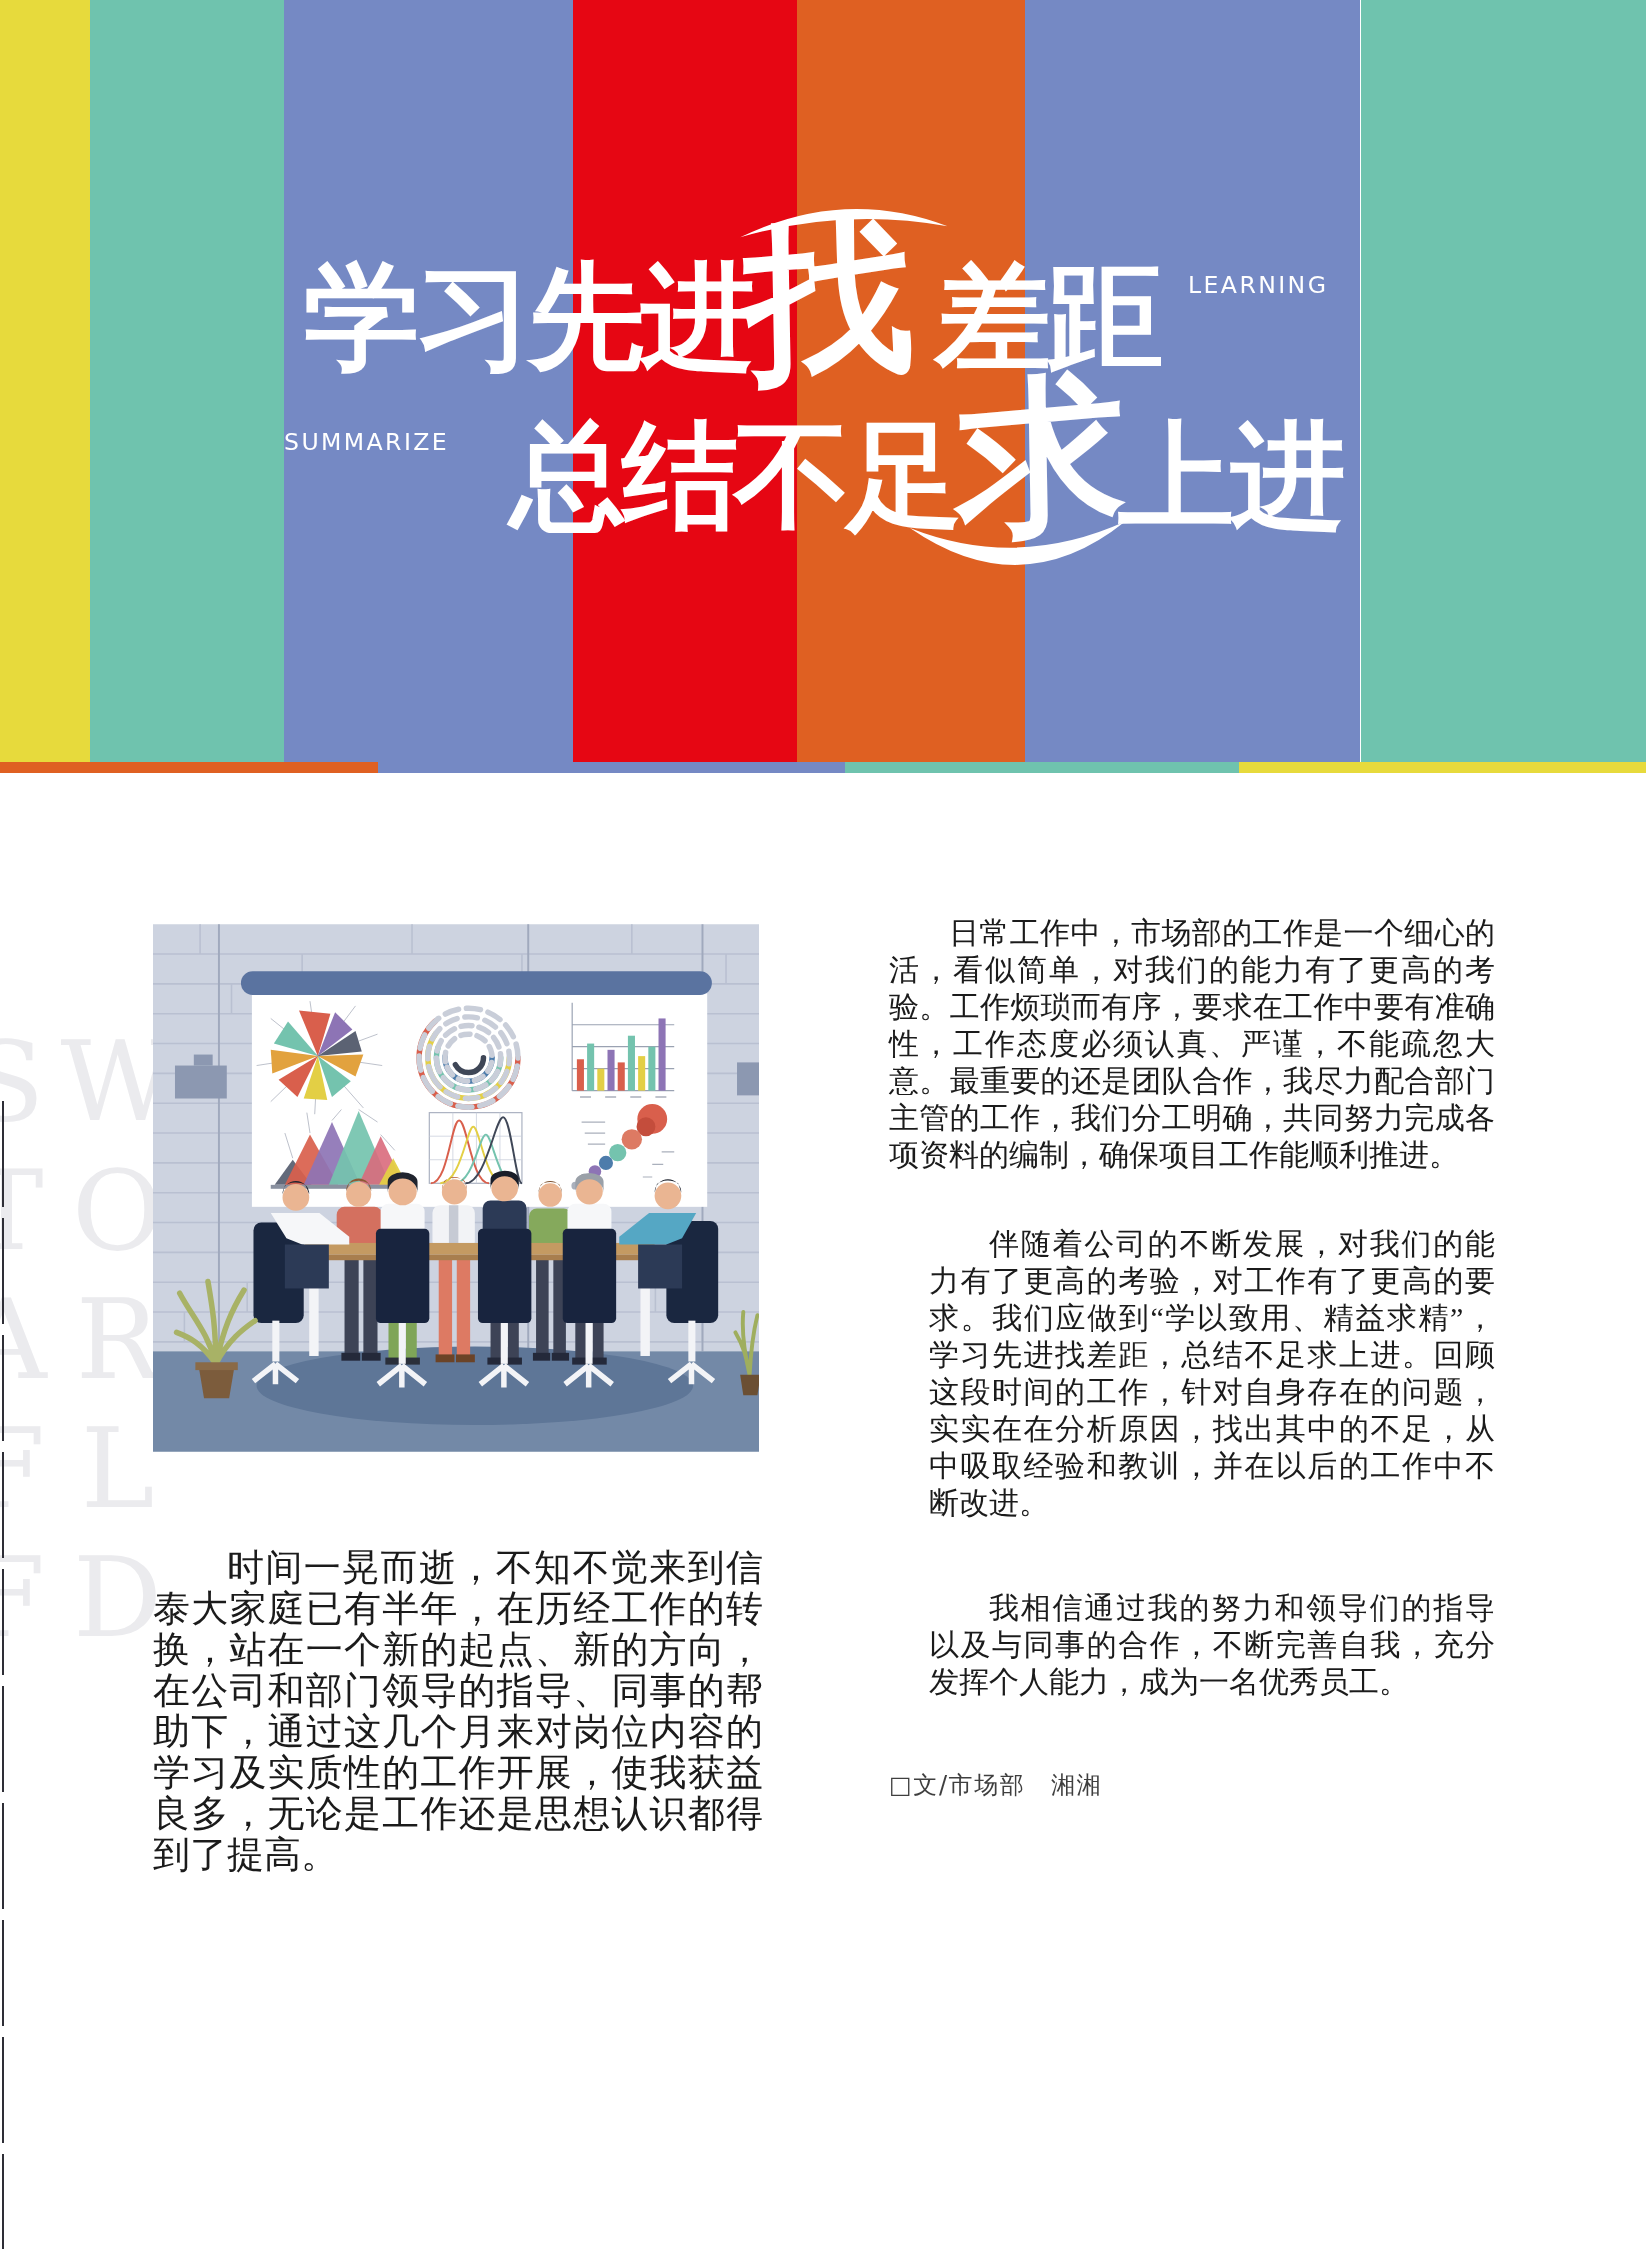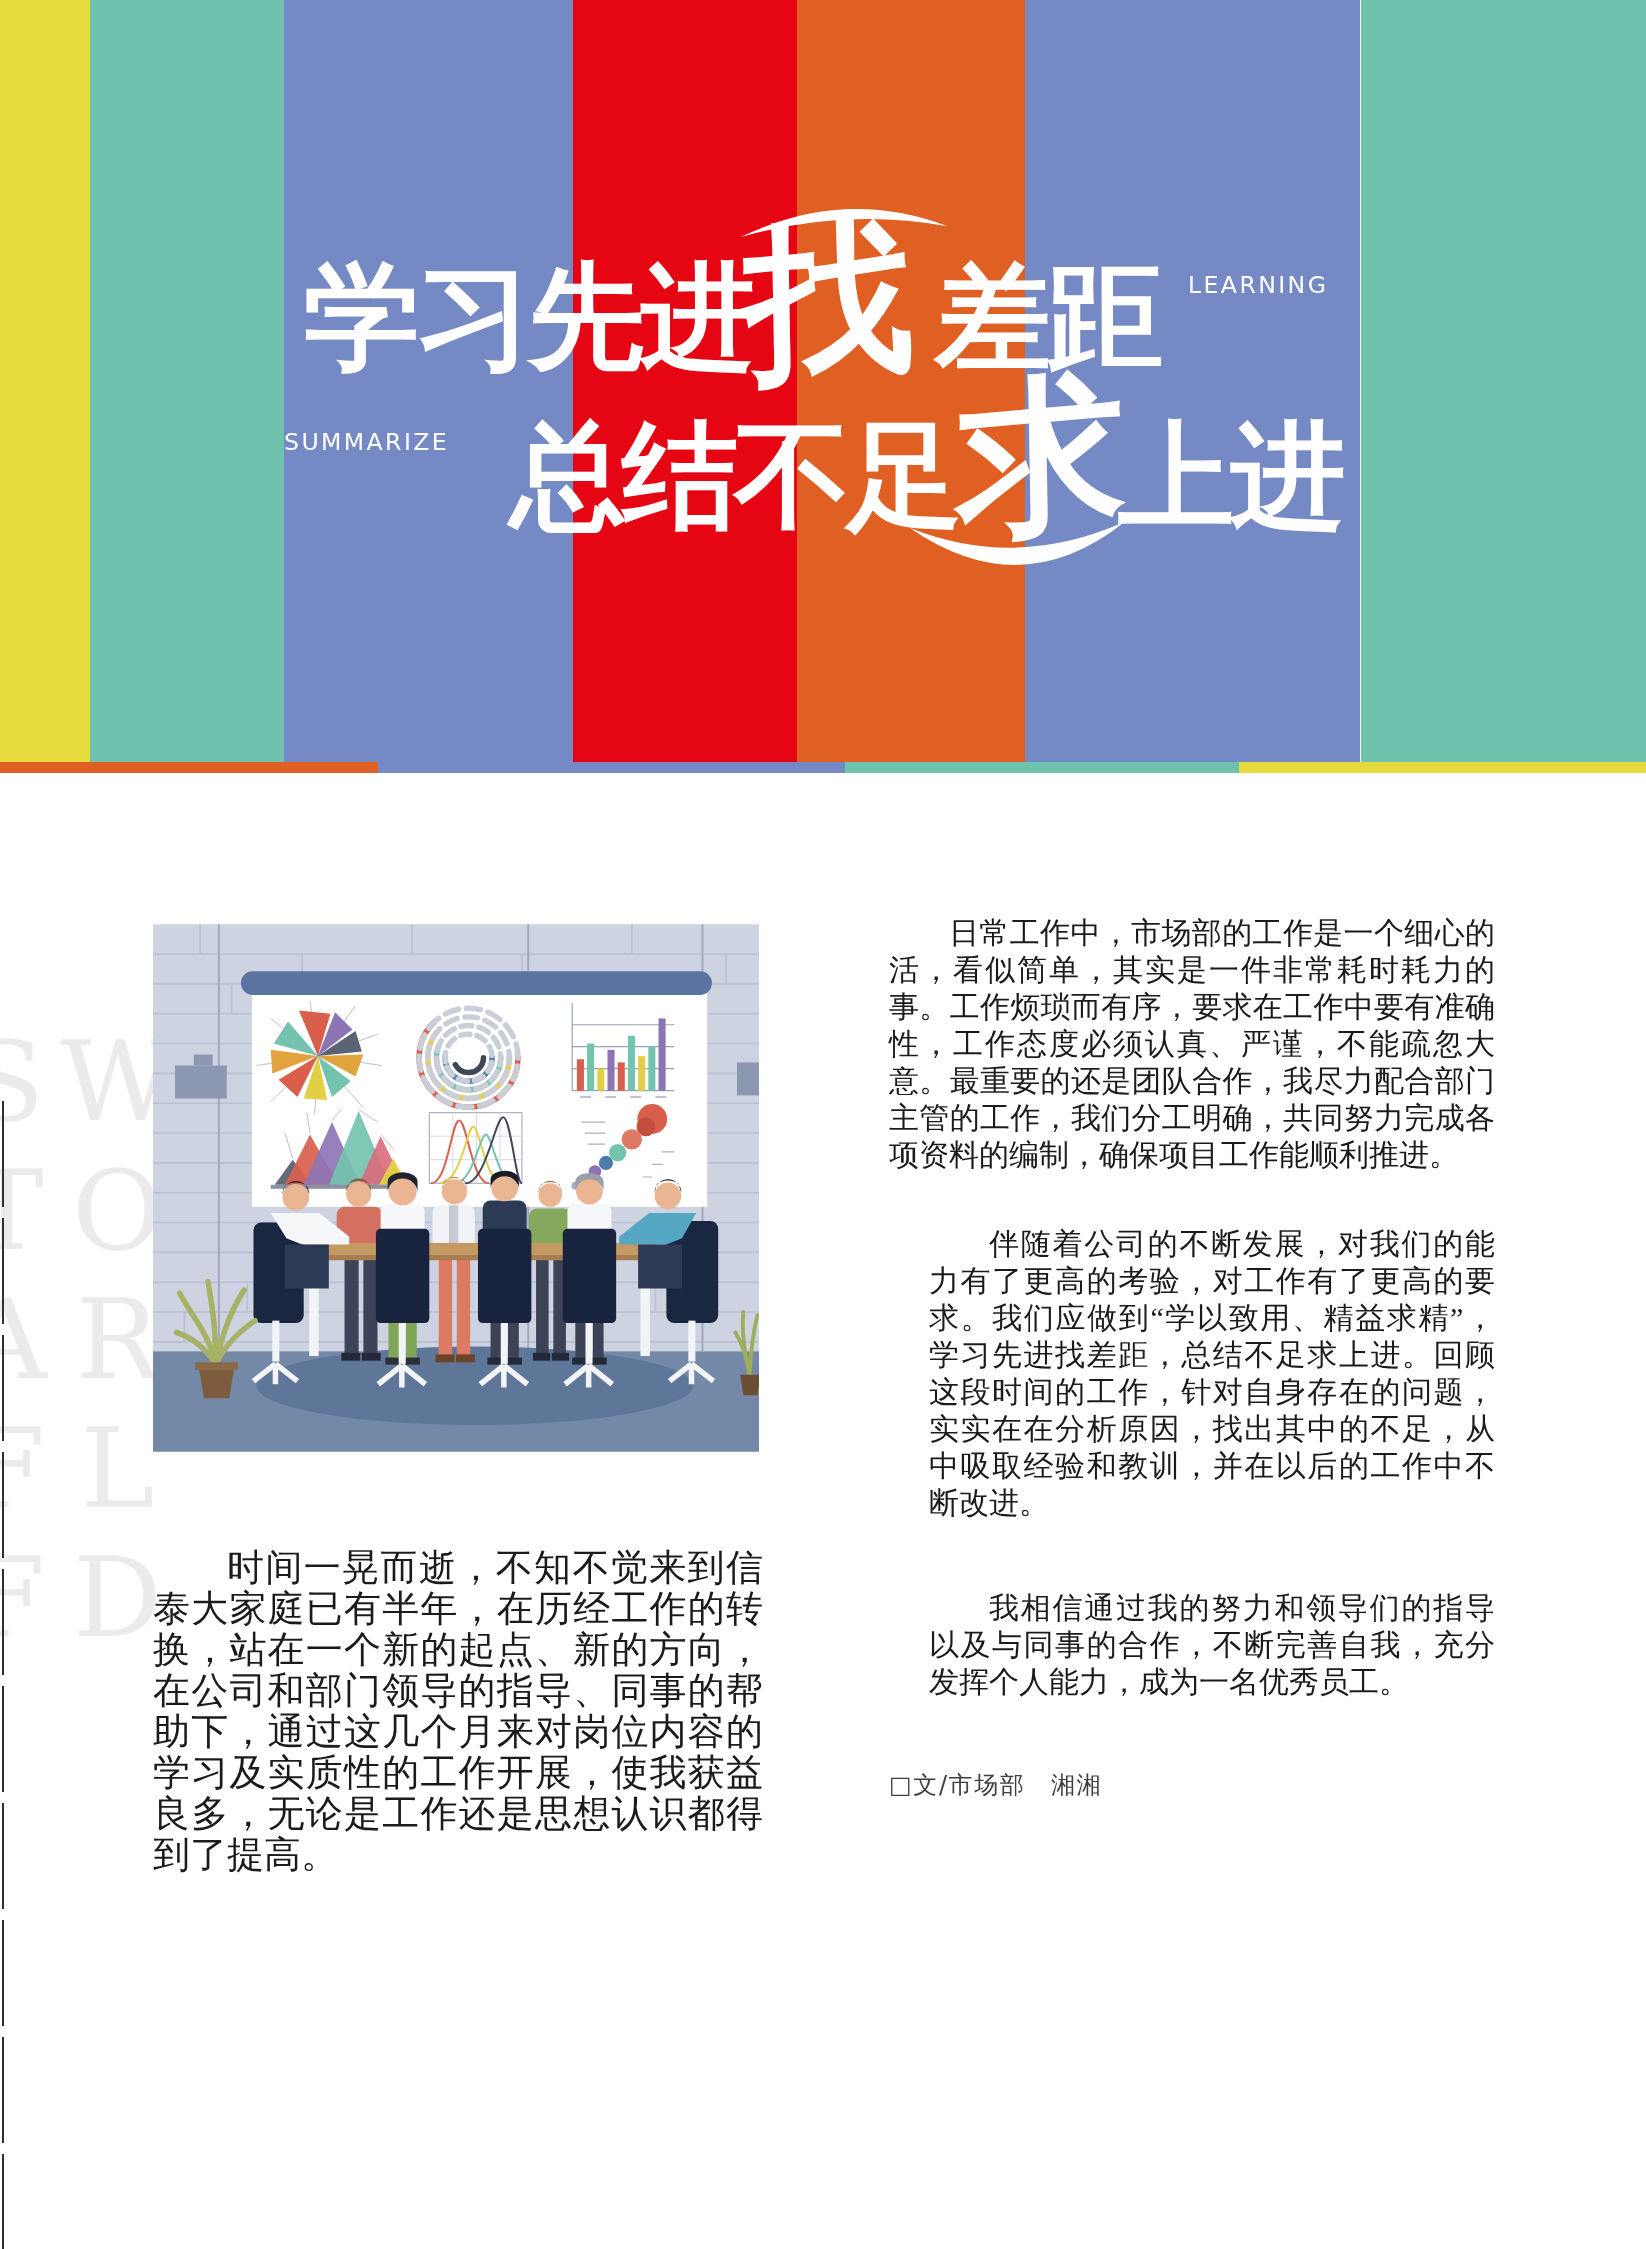--- a/index.html
+++ b/index.html
@@ -309,21 +309,21 @@
         <path d="M748,574 h26 l-4,26 h-18 Z" fill="#6b4f33"></path>
       </g>
     </svg>
   </div>
 
   <div id="left-col">
     <p class="para indent" style="margin:0">时间一晃而逝，不知不觉来到信泰大家庭已有半年，在历经工作的转换，站在一个新的起点、新的方向，在公司和部门领导的指导、同事的帮助下，通过这几个月来对岗位内容的学习及实质性的工作开展，使我获益良多，无论是工作还是思想认识都得到了提高。</p>
   </div>
 
   <div id="right-col">
-    <p class="para indent" style="margin:0">日常工作中，市场部的工作是一个细心的活，看似简单，其实是一件非常耗时耗力的事。工作烦琐而有序，要求在工作中要有准确性，工作态度必须认真、严谨，不能疏忽大意。最重要的还是团队合作，我尽力配合部门主管的工作，我们分工明确，共同努力完成各项资料的编制，确保项目工作能顺利推进。</p>
+    <p class="para indent" style="margin:0">日常工作中，市场部的工作是一个细心的活，看似简单，对我们的能力有了更高的考验。工作烦琐而有序，要求在工作中要有准确性，工作态度必须认真、严谨，不能疏忽大意。最重要的还是团队合作，我尽力配合部门主管的工作，我们分工明确，共同努力完成各项资料的编制，确保项目工作能顺利推进。</p>
     <p class="para indent" id="right-p2" style="margin-bottom:0">伴随着公司的不断发展，对我们的能力有了更高的考验，对工作有了更高的要求。我们应做到“学以致用、精益求精”，学习先进找差距，总结不足求上进。回顾这段时间的工作，针对自身存在的问题，实实在在分析原因，找出其中的不足，从中吸取经验和教训，并在以后的工作中不断改进。</p>
     <p class="para indent" id="right-p3" style="margin-bottom:0">我相信通过我的努力和领导们的指导以及与同事的合作，不断完善自我，充分发挥个人能力，成为一名优秀员工。</p>
   </div>
 
   <div id="byline">□文/市场部　湘湘</div>
 
 </div>
 
 
 </body></html>

